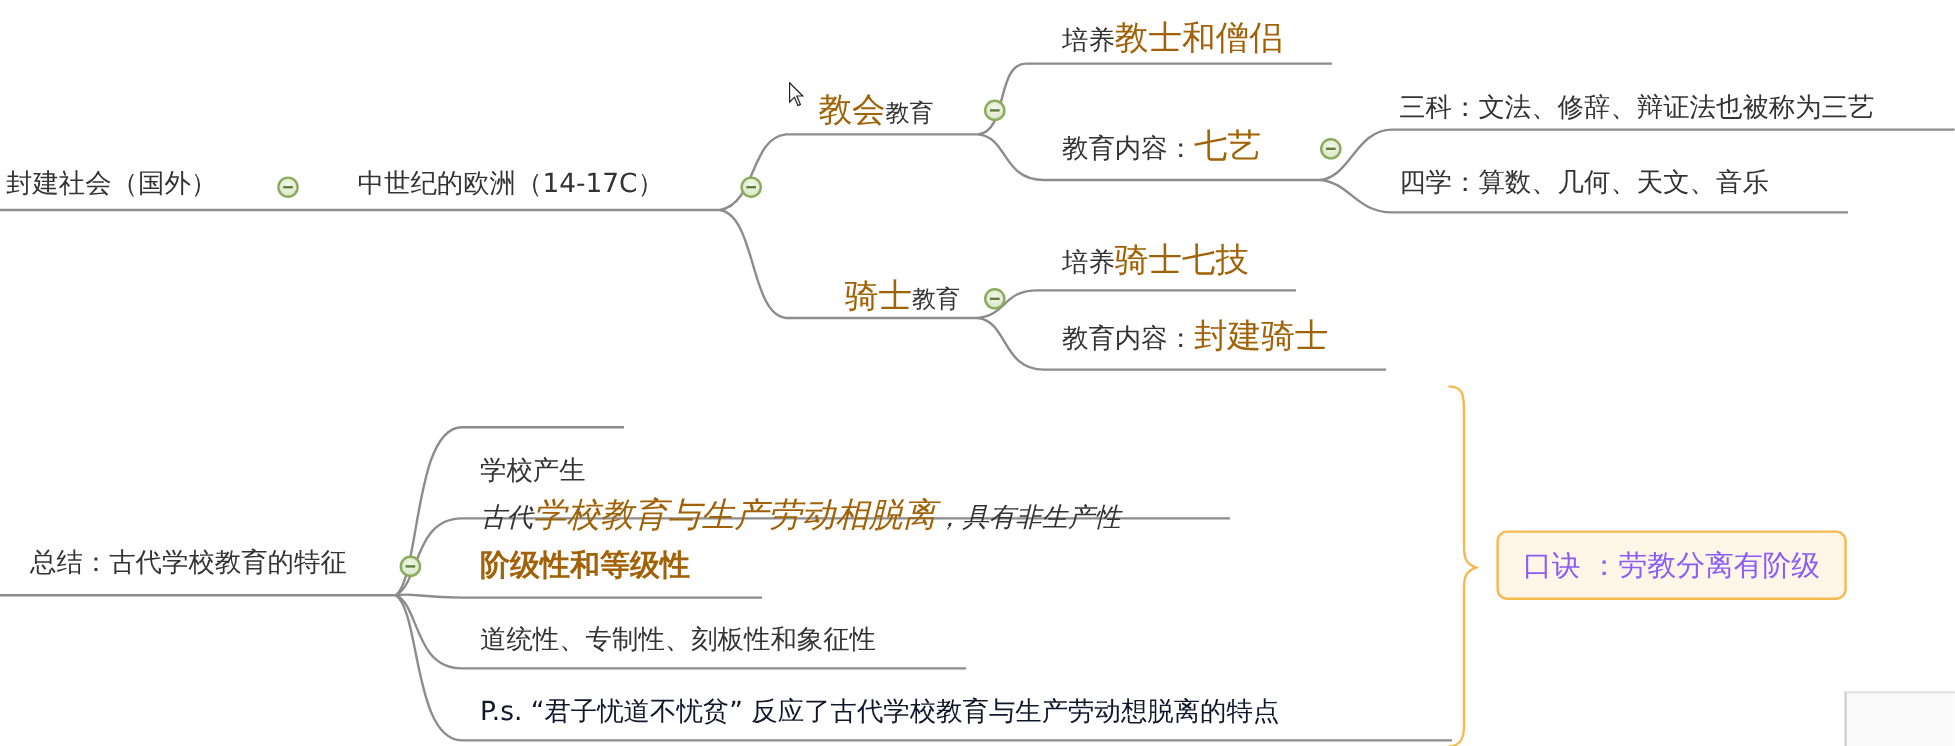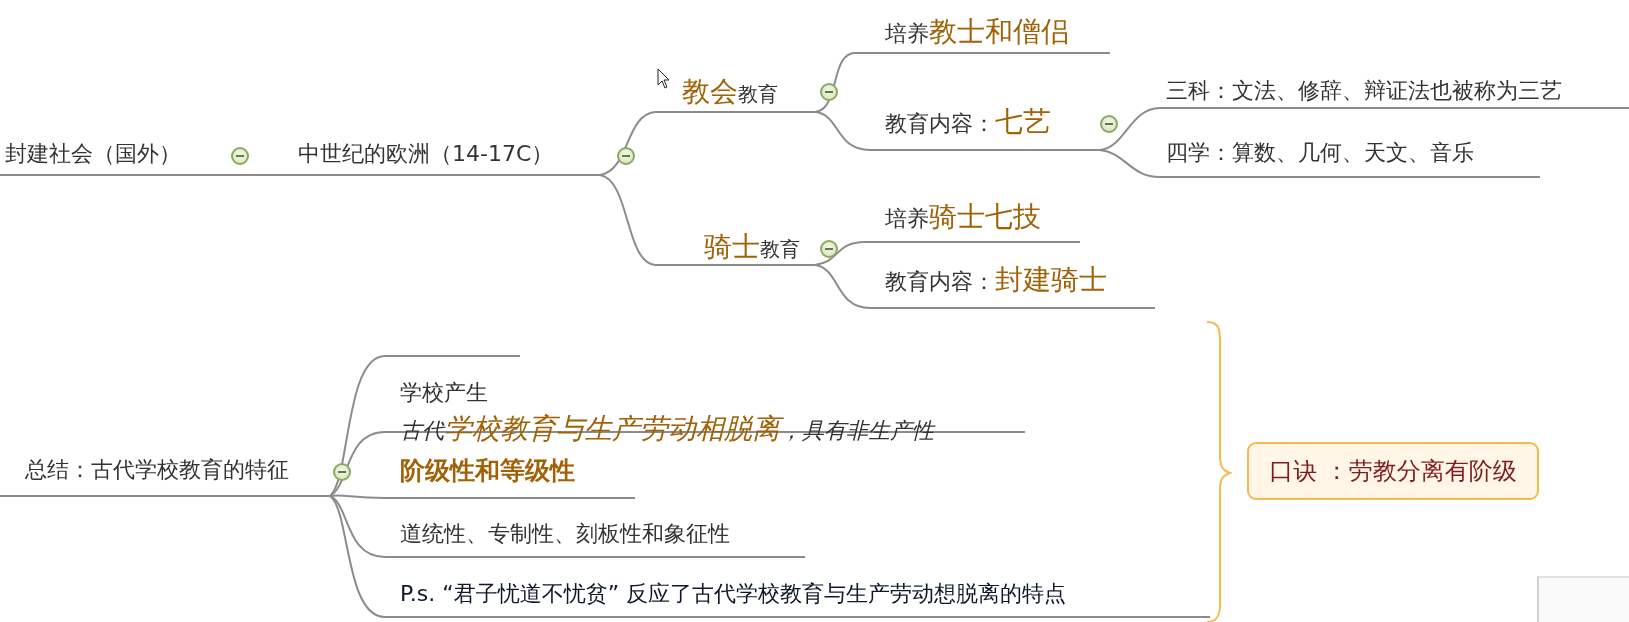--- a/index.html
+++ b/index.html
@@ -22,21 +22,21 @@
       border: 2px solid #8aab5c; background: radial-gradient(circle at 50% 40%, #f4f8ec, #d3e1bf);
       box-sizing: border-box; cursor: pointer;
     }
     .toggle::after {
       content: ""; position: absolute; left: 3px; right: 3px; top: 6px; height: 2px; background: #5e7e3a;
     }
     .mnemonic {
       position: absolute; left: 1247px; top: 442px; width: 292px; height: 58px;
       border: 2px solid #f5b94e; border-radius: 9px; background: #fff6e8;
       box-sizing: border-box; display: flex; align-items: center; justify-content: center;
-      font-size: 24px; color: #7f1d1d;
+      font-size: 24px; color: #8b5cf6;
     }
     .cursor { position: absolute; left: 657px; top: 68px; }
     .thumb {
       position: absolute; left: 1537px; top: 576px; width: 100px; height: 60px;
       border-left: 2px solid #d0d0d0; border-top: 2px solid #e2e2e2; background: #fafafa;
     }
   </style>
 </head>
 <body>
 

